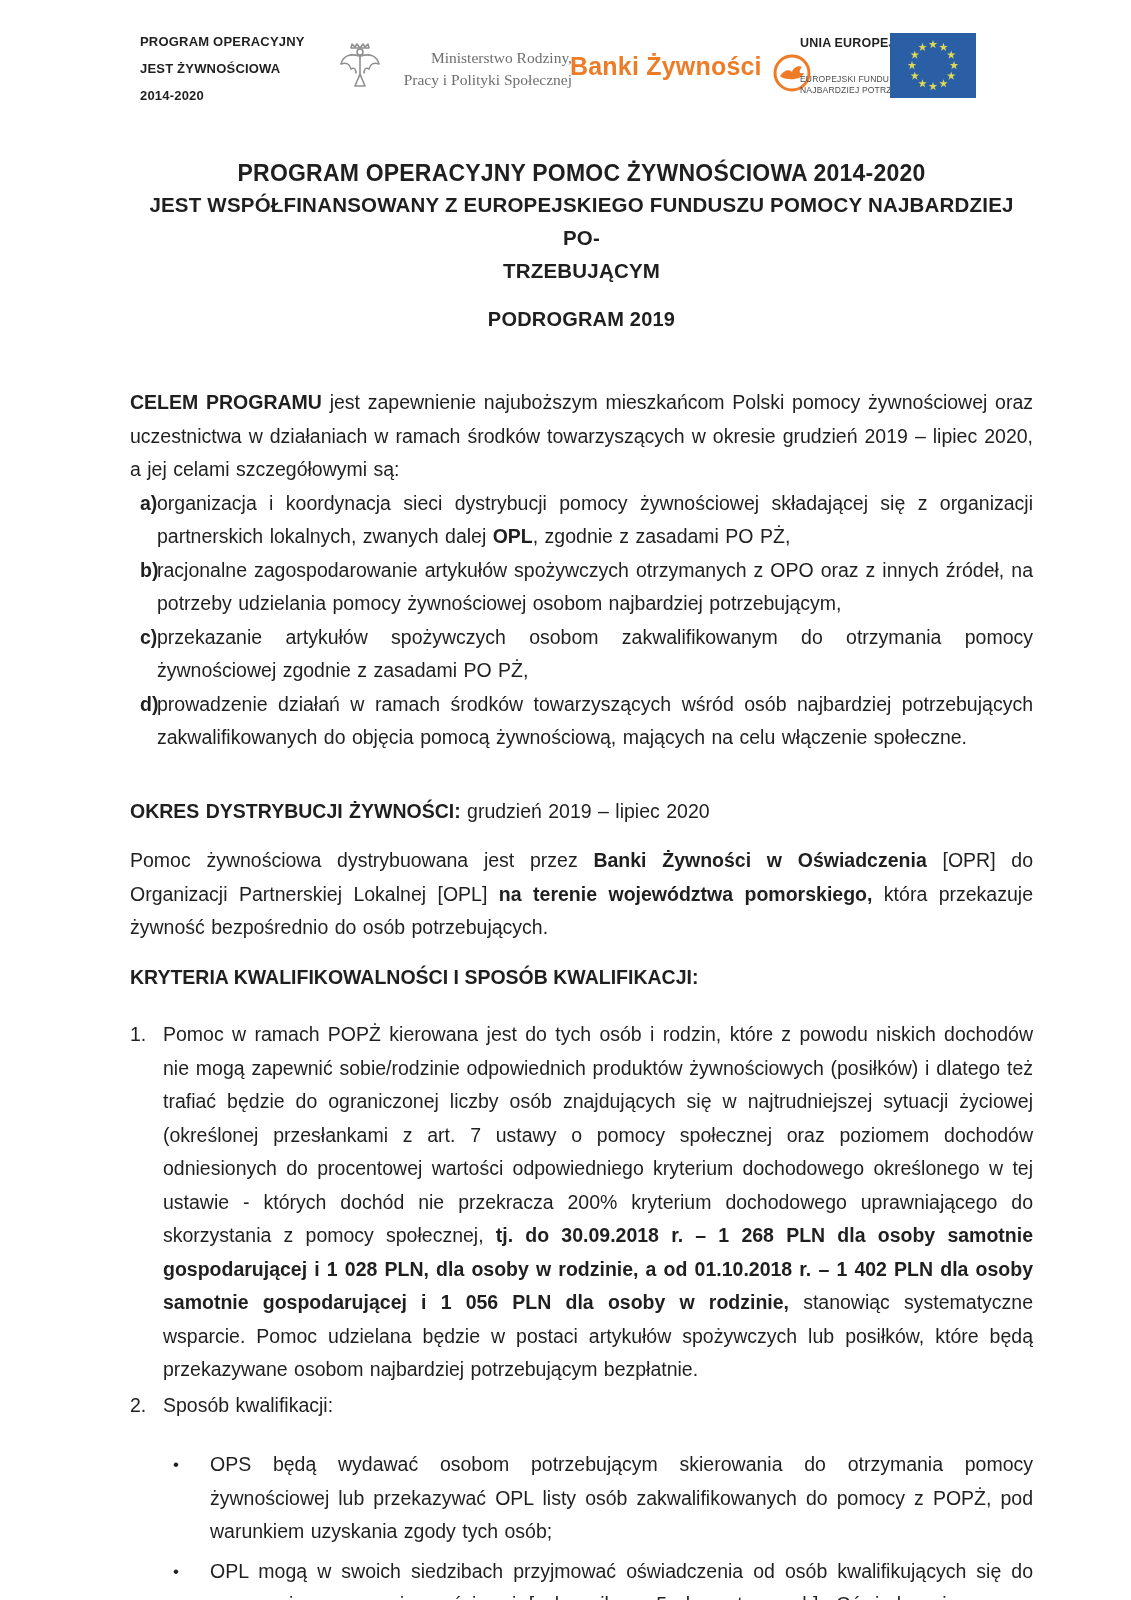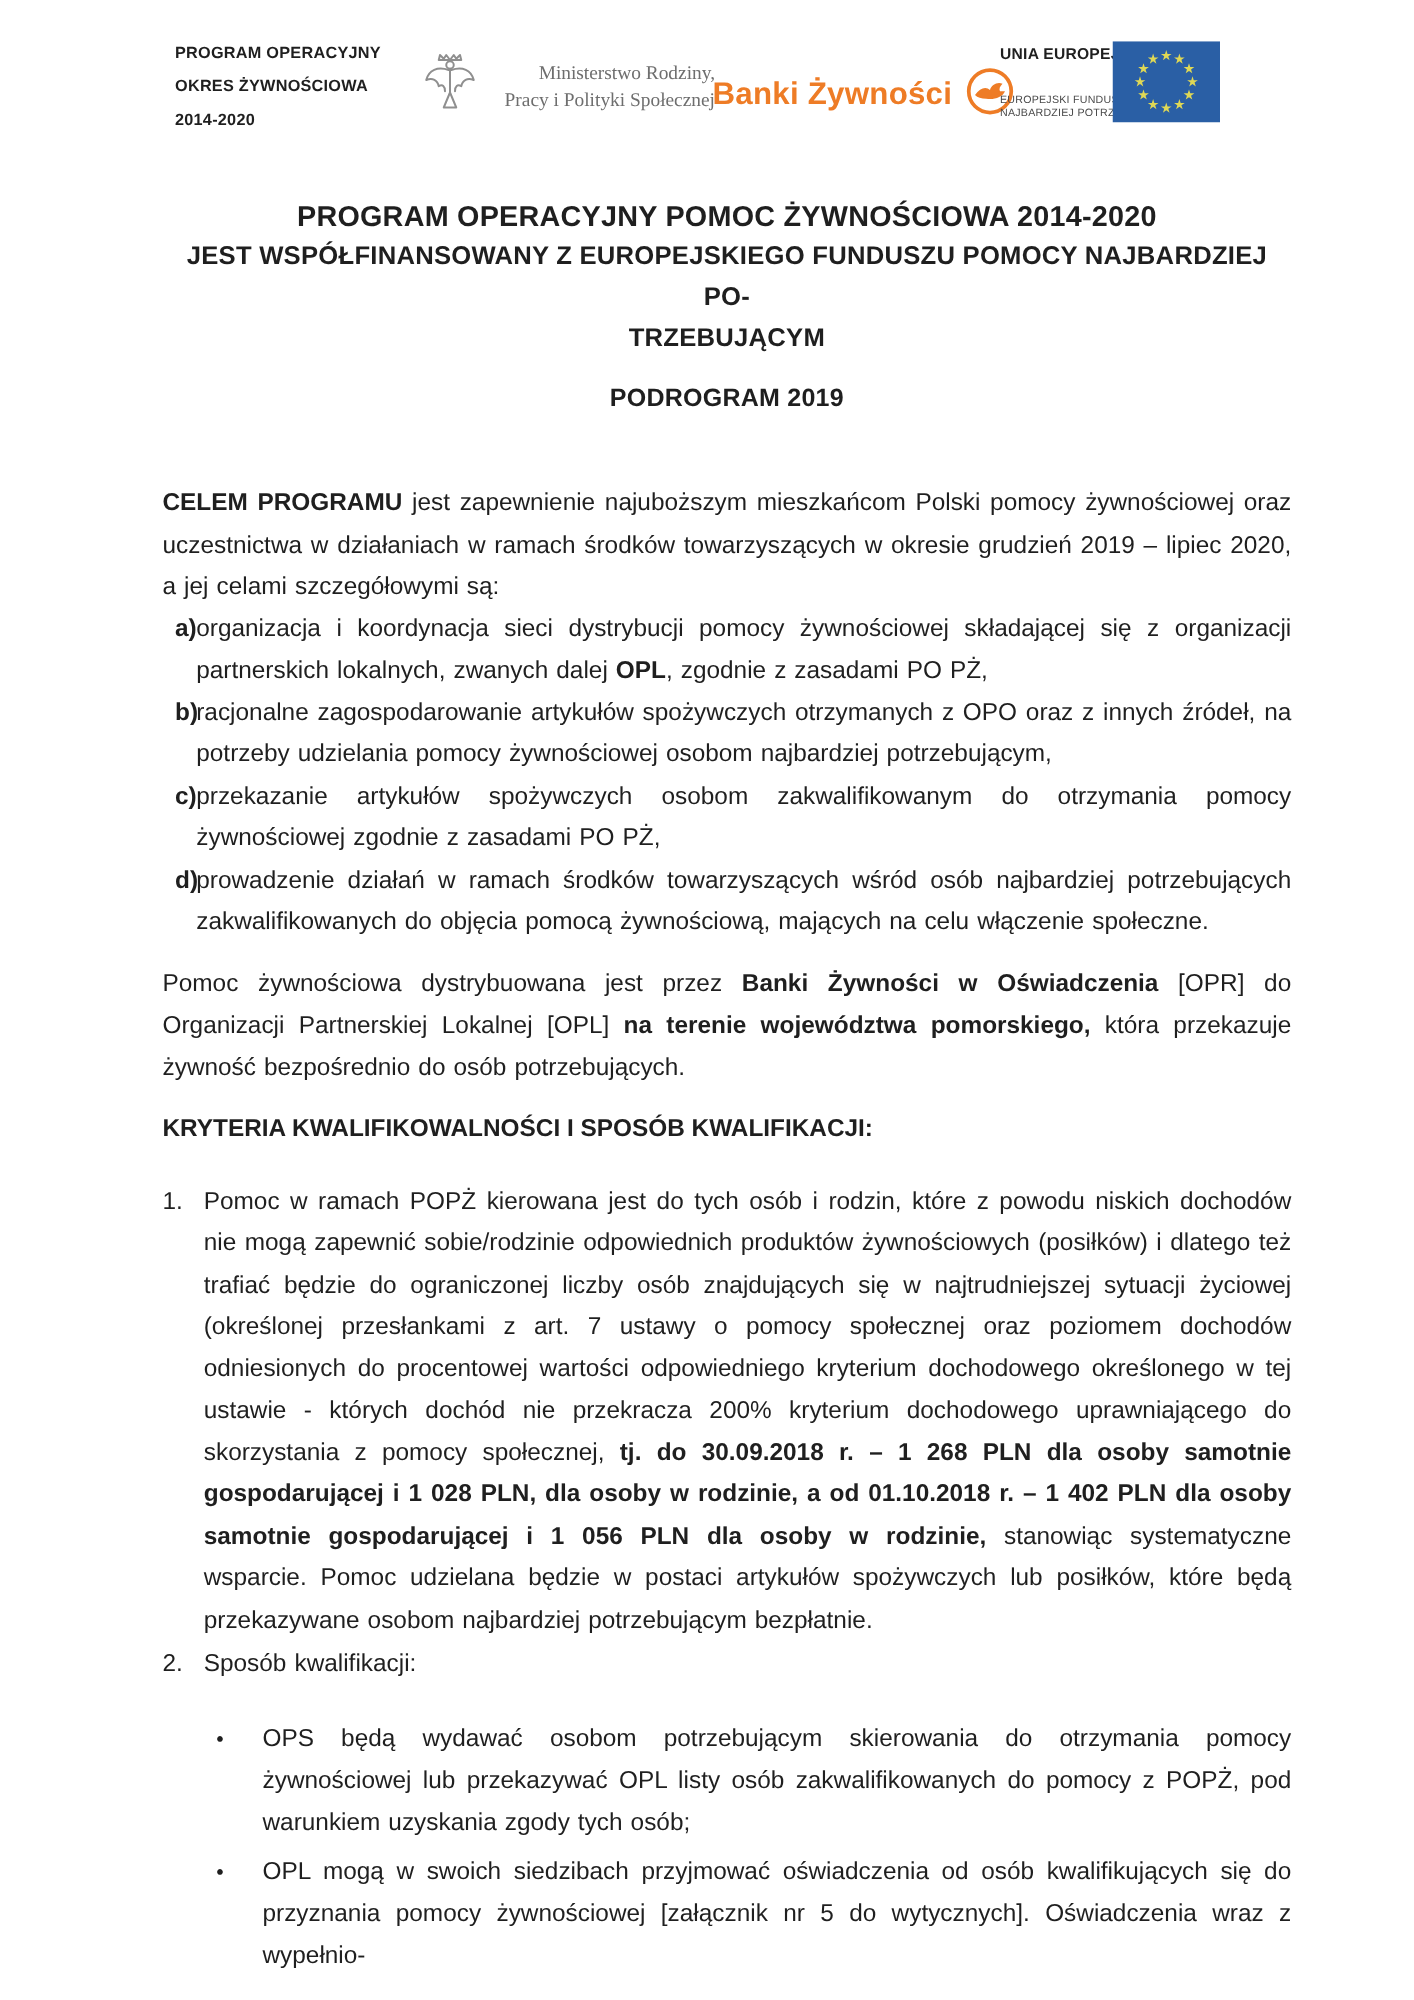--- a/index.html
+++ b/index.html
@@ -10,21 +10,21 @@
     background:#fff;
     overflow:hidden;
     font-family:"Liberation Sans", sans-serif;
     color:var(--text, #1f1f1f);
   }
   
   .header{position:absolute;top:0;left:0;right:0;height:120px;}
   .hdr-program{position:absolute;left:140px;top:28px;font-size:13px;font-weight:bold;line-height:27px;letter-spacing:.2px;}
   .hdr-ministry{position:absolute;left:338px;top:40px;display:flex;align-items:center;gap:10px;}
   .ministry-text{font-family:Liberation Serif, serif;color:var(--ministry-gray,#6e6e6e);font-size:15.5px;line-height:22px;text-align:right;width:180px;}
-  .hdr-banki{position:absolute;left:570px;top:52px;display:flex;align-items:center;gap:9px;}
+  .hdr-banki{position:absolute;left:570px;top:52px;display:flex;align-items:flex-start;gap:9px;}
   .banki-name{color:var(--accent-orange,#EE7C26);font-size:25px;font-weight:bold;letter-spacing:.2px;}
   .hdr-eu{position:absolute;left:800px;top:36px;width:180px;}
   .eu-title{font-size:12.5px;font-weight:bold;letter-spacing:.2px;}
   .eu-fund{margin-top:24px;font-size:8.5px;line-height:11px;color:#4a4a4a;letter-spacing:.2px;}
   .eu-flag{position:absolute;left:890px;top:33px;}
   
   .doc{position:absolute;left:130px;top:120px;width:903px;}
   .t1{margin-top:38px;font-size:23px;font-weight:bold;text-align:center;line-height:30px;letter-spacing:.2px;}
   .t2{font-size:20.5px;font-weight:bold;text-align:center;line-height:33px;letter-spacing:.2px;}
   .t3{margin-top:17px;font-size:20px;font-weight:bold;text-align:center;line-height:30px;letter-spacing:.2px;}
@@ -48,21 +48,21 @@
 </style>
 </head>
 <body>
 
 <div class="page">
 
   <div class="header">
 
     <div class="hdr-program">
       <div>PROGRAM OPERACYJNY</div>
-      <div>OKRES ŻYWNOŚCIOWA</div>
+      <div>JEST ŻYWNOŚCIOWA</div>
       <div>2014-2020</div>
     </div>
 
     <div class="hdr-ministry">
       <span>
         <svg width="44" height="54" viewBox="0 0 44 54" aria-hidden="true">
           <g fill="none" stroke="#8f8f8f" stroke-width="1.6" stroke-linecap="round" stroke-linejoin="round">
             <path d="M22 8 l-3 -4 -2 3 -3 -3 -1 4 z M22 8 l3 -4 2 3 3 -3 1 4 z"></path>
             <circle cx="22" cy="12" r="3"></circle>
             <path d="M22 15 C22 22 22 28 22 34"></path>
@@ -141,20 +141,23 @@
         <span class="marker">b)</span><span>racjonalne zagospodarowanie artykułów spożywczych otrzymanych z OPO oraz z innych źródeł, na potrzeby udzielania pomocy żywnościowej osobom najbardziej potrzebującym,</span>
       </div>
       <div class="li-abc">
         <span class="marker">c)</span><span>przekazanie artykułów spożywczych osobom zakwalifikowanym do otrzymania pomocy żywnościowej zgodnie z zasadami PO PŻ,</span>
       </div>
       <div class="li-abc">
         <span class="marker">d)</span><span>prowadzenie działań w ramach środków towarzyszących wśród osób najbardziej potrzebujących zakwalifikowanych do objęcia pomocą żywnościową, mających na celu włączenie społeczne.</span>
       </div>
     </div>
 
+    <div class="body-text okres">
+      <span class="lbl">OKRES DYSTRYBUCJI ŻYWNOŚCI:</span><span> grudzień 2019 – lipiec 2020</span>
+    </div>
 
     <div class="body-text para-dys">
       <span>Pomoc żywnościowa dystrybuowana jest przez </span><b>Banki Żywności w Oświadczenia</b><span>  [OPR] do Organizacji Partnerskiej Lokalnej [OPL] </span><b>na terenie województwa pomorskiego,</b><span> która przekazuje żywność bezpośrednio do osób potrzebujących.</span>
     </div>
 
     <div class="kryteria-h">KRYTERIA KWALIFIKOWALNOŚCI I SPOSÓB KWALIFIKACJI:</div>
 
     <div class="body-text num-list">
       <div class="li-num">
         <span class="num">1.</span><span>Pomoc w ramach POPŻ kierowana jest do tych osób i rodzin, które z powodu niskich dochodów nie mogą zapewnić sobie/rodzinie odpowiednich produktów żywnościowych (posiłków) i dlatego też trafiać będzie do ograniczonej liczby osób znajdujących się w najtrudniejszej sytuacji życiowej (określonej przesłankami z art. 7 ustawy o pomocy społecznej oraz poziomem dochodów odniesionych do procentowej wartości odpowiedniego kryterium dochodowego określonego w tej ustawie - których dochód nie przekracza 200% kryterium dochodowego uprawniającego do skorzystania z pomocy społecznej,  </span><b>tj. do 30.09.2018 r. – 1 268 PLN dla osoby samotnie gospodarującej i 1 028 PLN, dla osoby w rodzinie, a od 01.10.2018 r. – 1 402 PLN dla osoby samotnie gospodarującej i 1 056 PLN dla osoby w rodzinie,</b><span> stanowiąc systematyczne wsparcie. Pomoc udzielana będzie w postaci artykułów spożywczych lub posiłków, które będą przekazywane osobom najbardziej potrzebującym bezpłatnie.</span>

